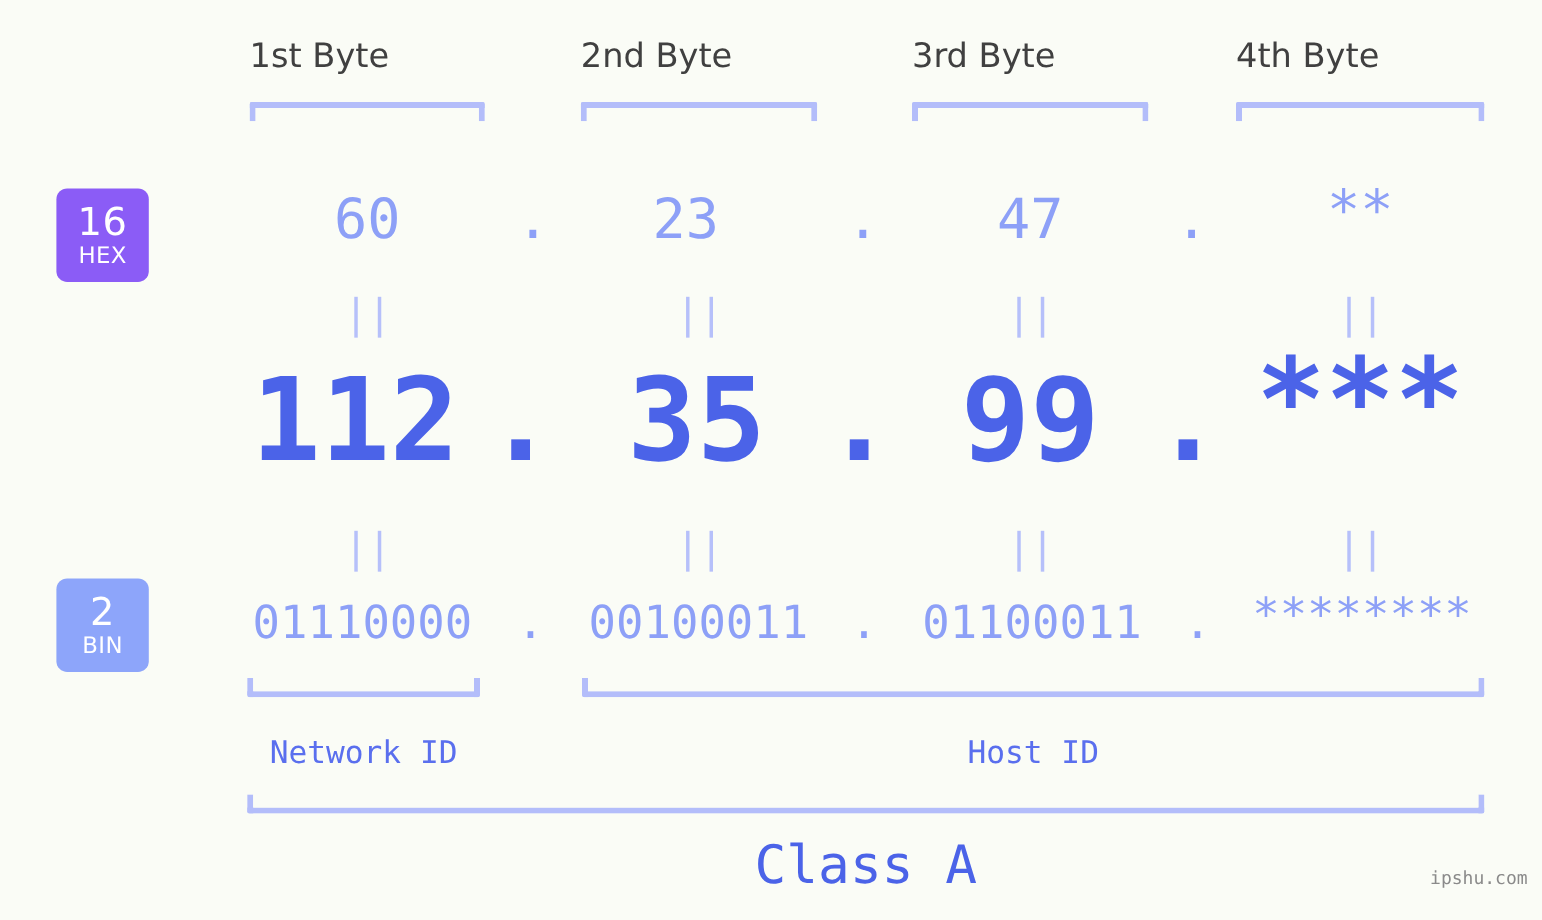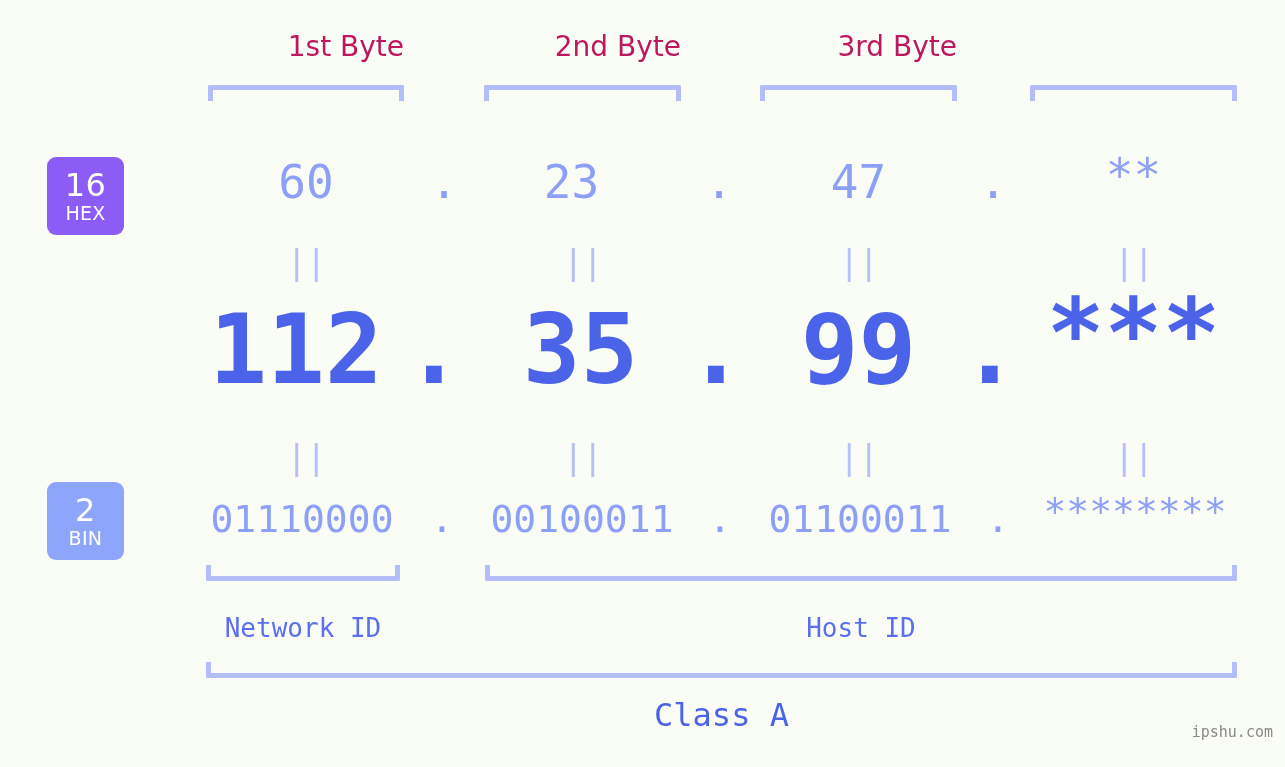--- a/index.html
+++ b/index.html
@@ -19,22 +19,22 @@
     width: 1285px;
     height: 767px;
   }
 
   
   .byte-label {
     position: absolute;
     top: 30px;
     font-family: "DejaVu Sans", sans-serif;
     font-size: 28px;
-    color: #be185d;
-    text-align: right;
+    color: #404040;
+    text-align: left;
     letter-spacing: 0px;
     white-space: nowrap;
   }
 
   
   .bracket-down {
     position: absolute;
     border-top: 5px solid #b3bdfa;
     border-left: 5px solid #b3bdfa;
     border-right: 5px solid #b3bdfa;
@@ -121,21 +121,21 @@
     position: absolute;
     font-family: "DejaVu Sans Mono", monospace;
     font-size: 26px;
     color: #5a6fee;
     text-align: center;
     white-space: nowrap;
   }
   .classlabel {
     position: absolute;
     font-family: "DejaVu Sans Mono", monospace;
-    font-size: 32px;
+    font-size: 44px;
     color: #4b63e8;
     text-align: center;
     white-space: nowrap;
   }
   .watermark {
     position: absolute;
     right: 12px;
     bottom: 26px;
     font-family: "DejaVu Sans Mono", monospace;
     font-size: 15px;
@@ -144,20 +144,21 @@
   }
 </style>
 </head>
 <body style="background: rgb(250, 252, 246);">
 
 <div id="stage">
 
   <div class="byte-label" style="left:208px; width:196px;">1st Byte</div>
   <div class="byte-label" style="left:484px; width:197px;">2nd Byte</div>
   <div class="byte-label" style="left:760px; width:197px;">3rd Byte</div>
+  <div class="byte-label" style="left:1030px; width:207px;">4th Byte</div>
 
   <div class="bracket-down" style="left:208px; top:85px; width:196px;"></div>
   <div class="bracket-down" style="left:484px; top:85px; width:197px;"></div>
   <div class="bracket-down" style="left:760px; top:85px; width:197px;"></div>
   <div class="bracket-down" style="left:1030px; top:85px; width:207px;"></div>
 
   <div class="badge" id="badge-hex" style="top: 157px; background: #8b5cf6;">
     <span class="num">16</span>
     <span class="nm">HEX</span>
   </div>

